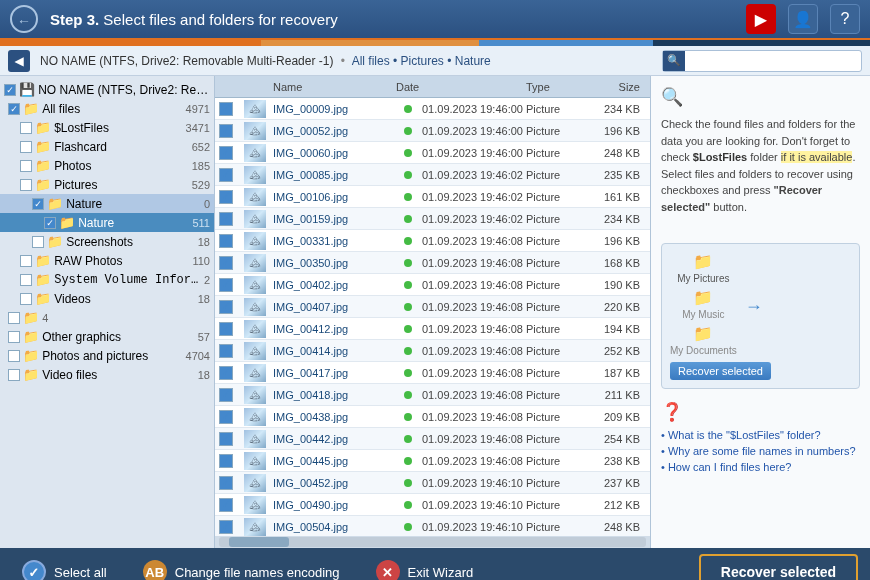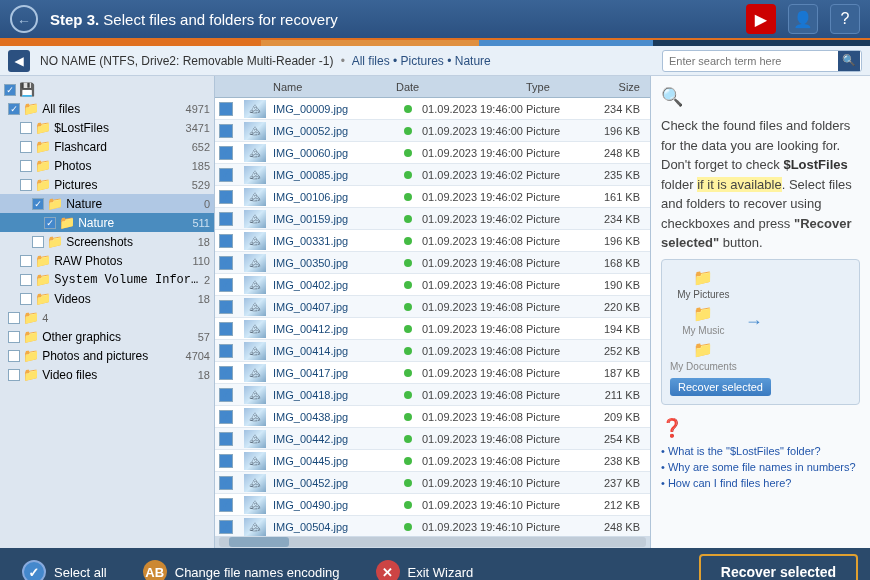--- a/index.html
+++ b/index.html
@@ -200,21 +200,21 @@
       flex-shrink: 0;
     }
     .info-header {
       display: flex;
       align-items: center;
       gap: 6px;
       margin-bottom: 8px;
     }
     .info-header-icon { font-size: 18px; color: #2b6cb0; }
     .info-title { font-size: 13px; font-weight: bold; color: #1a3a6a; }
-    .info-text { color: #444; line-height: 1.5; font-size: 13px; margin-bottom: 6px; }
+    .info-text { color: #444; line-height: 1.5; font-size: 11px; margin-bottom: 28px; }
     .info-text .bold { font-weight: bold; color: #333; }
     .info-text .highlight { background: #fff3a0; }
     .diagram-area {
       background: #e8f0f8;
       border: 1px solid #c0d0e0;
       border-radius: 4px;
       padding: 8px;
       margin-bottom: 12px;
       display: flex;
       align-items: center;
@@ -347,31 +347,31 @@
 </div>
 
 <div class="breadcrumb-bar">
   <button class="nav-arrow">◀</button>
   <div class="breadcrumb-path">
     <span class="drive-name">NO NAME (NTFS, Drive2: Removable Multi-Reader -1)</span>
     <span class="sep">•</span>
     <span>All files • Pictures • Nature</span>
   </div>
   <div class="search-box">
-    <input type="text" placeholder="Enter search term here" style="">
     <button class="search-btn">🔍</button>
   </div>
 </div>
 
 <div class="main-content">
 
   <div class="tree-panel" id="tree-panel">
   <div class="tree-item" style="padding-left: 4px;">
         <span style="width: 12px; height: 12px; border: 1px solid rgb(136, 168, 192); background: rgb(68, 136, 204); display: inline-flex; align-items: center; justify-content: center; font-size: 9px; color: white; flex-shrink: 0;">✓</span>
         <span style="font-size: 13px;">💾</span>
+        <span style="flex: 1 1 0%; overflow: hidden; text-overflow: ellipsis;">NO NAME (NTFS, Drive2: Remo</span>
       </div>
       <div class="tree-item" style="padding-left: 8px;">
         <span style="width: 12px; height: 12px; border: 1px solid rgb(136, 168, 192); background: rgb(68, 136, 204); display: inline-flex; align-items: center; justify-content: center; font-size: 9px; color: white; flex-shrink: 0;">✓</span>
         <span style="font-size: 13px;">📁</span>
         <span style="flex: 1 1 0%; overflow: hidden; text-overflow: ellipsis;">All files</span>
         <span class="tree-count"> 4971</span>
       </div>
       <div class="tree-item" style="padding-left: 20px;">
         <span style="width: 12px; height: 12px; border: 1px solid rgb(136, 168, 192); background: white; display: inline-flex; align-items: center; justify-content: center; font-size: 9px; color: white; flex-shrink: 0;"></span>
         <span style="font-size: 13px;">📁</span>

